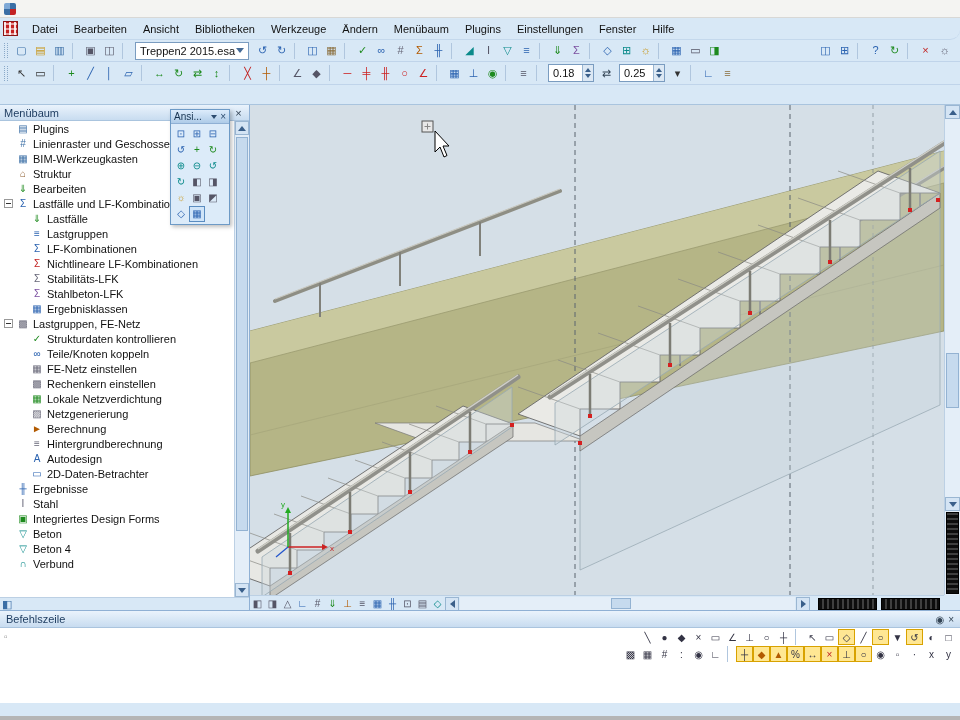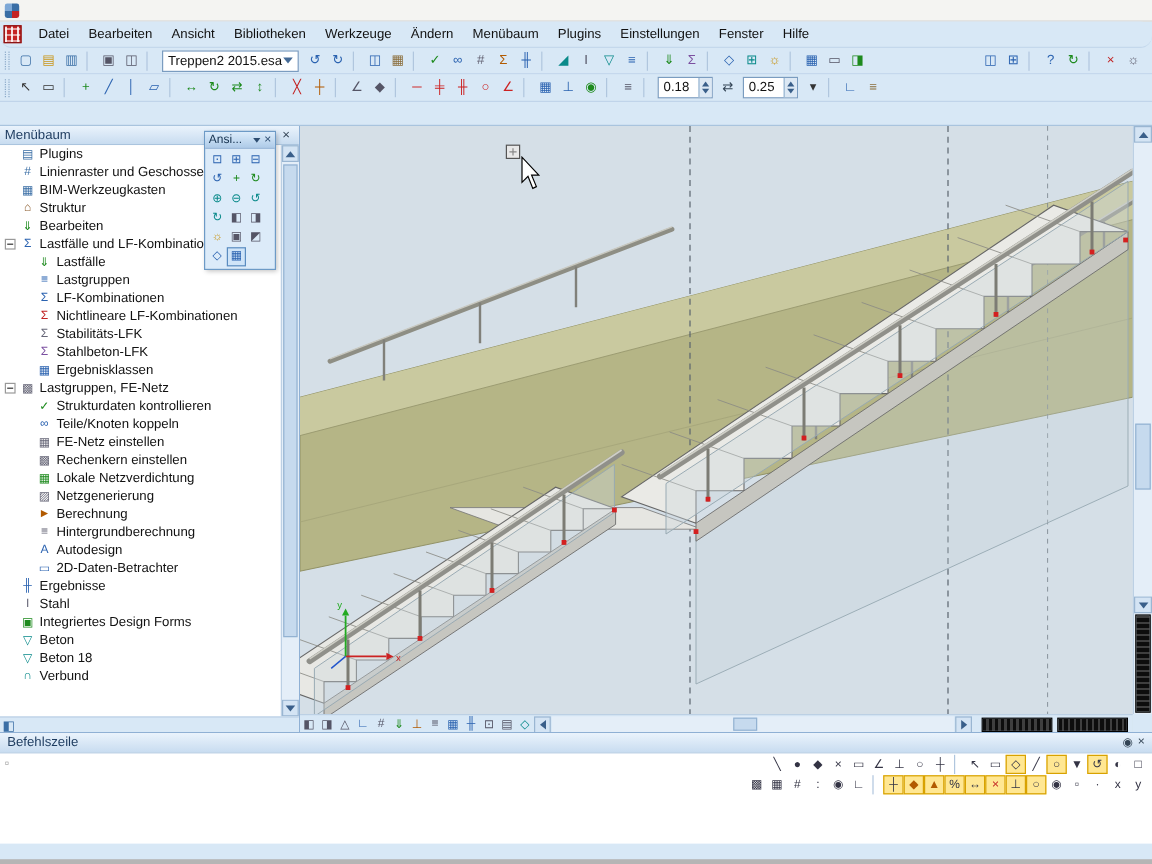--- a/index.html
+++ b/index.html
@@ -320,21 +320,21 @@
             <span>Integriertes Design Forms</span>
           </div>
           <div class="trow" style="padding-left: 4px;">
             <span class="texp"></span>
             <span class="ticn" style="color: rgb(10, 138, 138);">▽</span>
             <span>Beton</span>
           </div>
           <div class="trow" style="padding-left: 4px;">
             <span class="texp"></span>
             <span class="ticn" style="color: rgb(10, 138, 138);">▽</span>
-            <span>Beton 18</span>
+            <span>Beton 4</span>
           </div>
           <div class="trow" style="padding-left: 4px;">
             <span class="texp"></span>
             <span class="ticn" style="color: rgb(10, 138, 138);">∩</span>
             <span>Verbund</span>
           </div>
         </div>
       <div id="tree-vscroll">
         <span class="sb-btn" style="height:14px">
             <span class="tri-up"></span>

